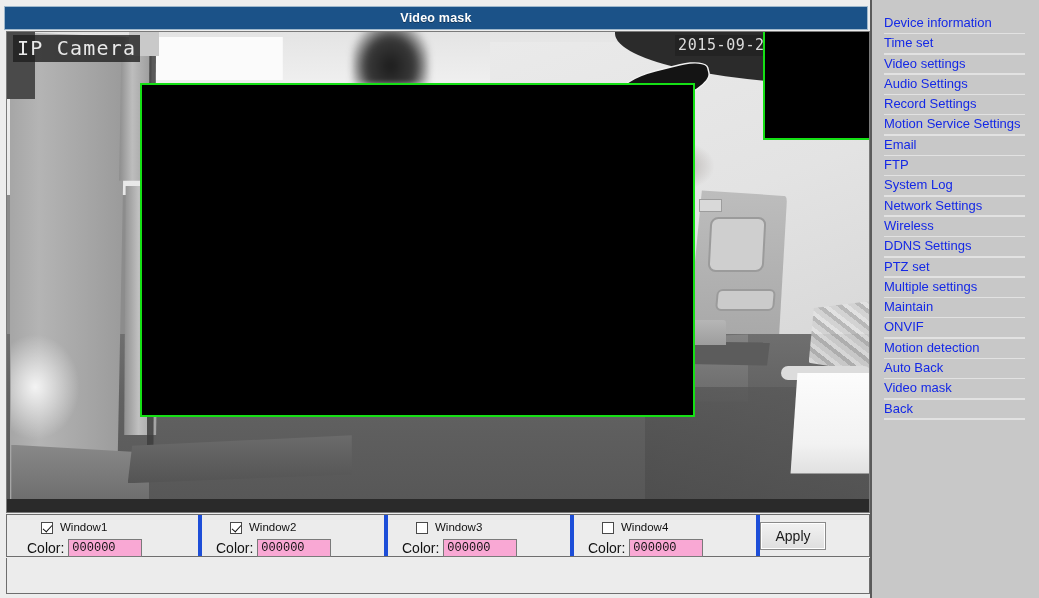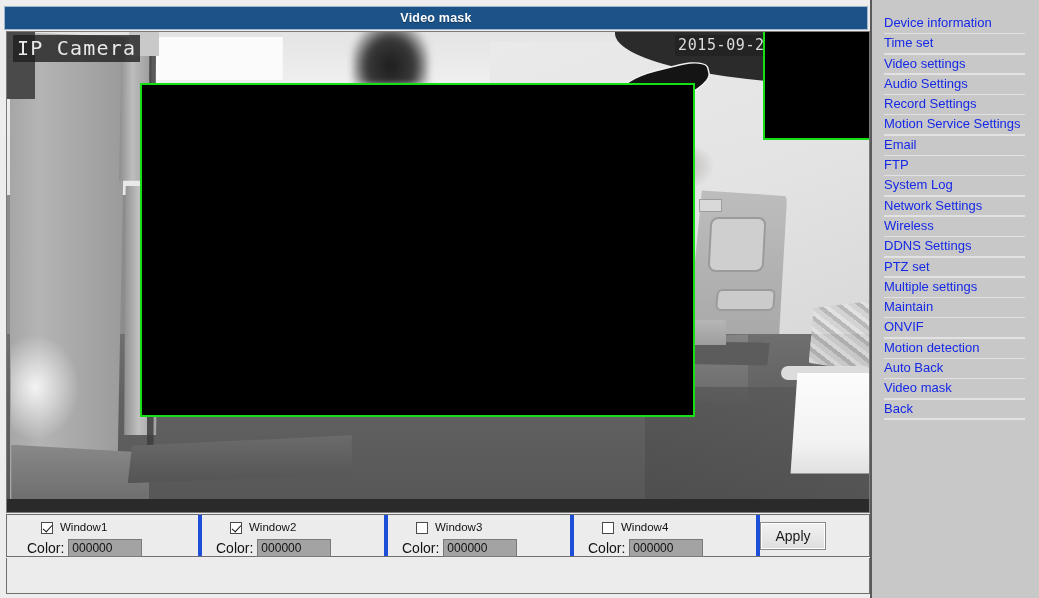--- a/index.html
+++ b/index.html
@@ -340,23 +340,23 @@
     line-height: 1;
   }
   .color-row {
     display: flex; align-items: center; gap: 4px;
     margin-top: 4px;
     margin-left: -14px;
   }
   .color-label { font-size: 14px; color: #111; }
   .color-input {
     width: 74px; height: 18px;
-    background: #a3a3a3;
+    background: #f9a8d4;
     border: 1px solid #7a7a7a;
-    font-family: Liberation Sans, sans-serif;
+    font-family: Liberation Mono, monospace;
     font-size: 12px;
     color: #111;
     padding: 0 3px;
     line-height: 16px;
   }
   #apply-cell {
     flex: 1 1 auto;
     display: flex; align-items: center; justify-content: flex-start;
   }
   #apply-button {

